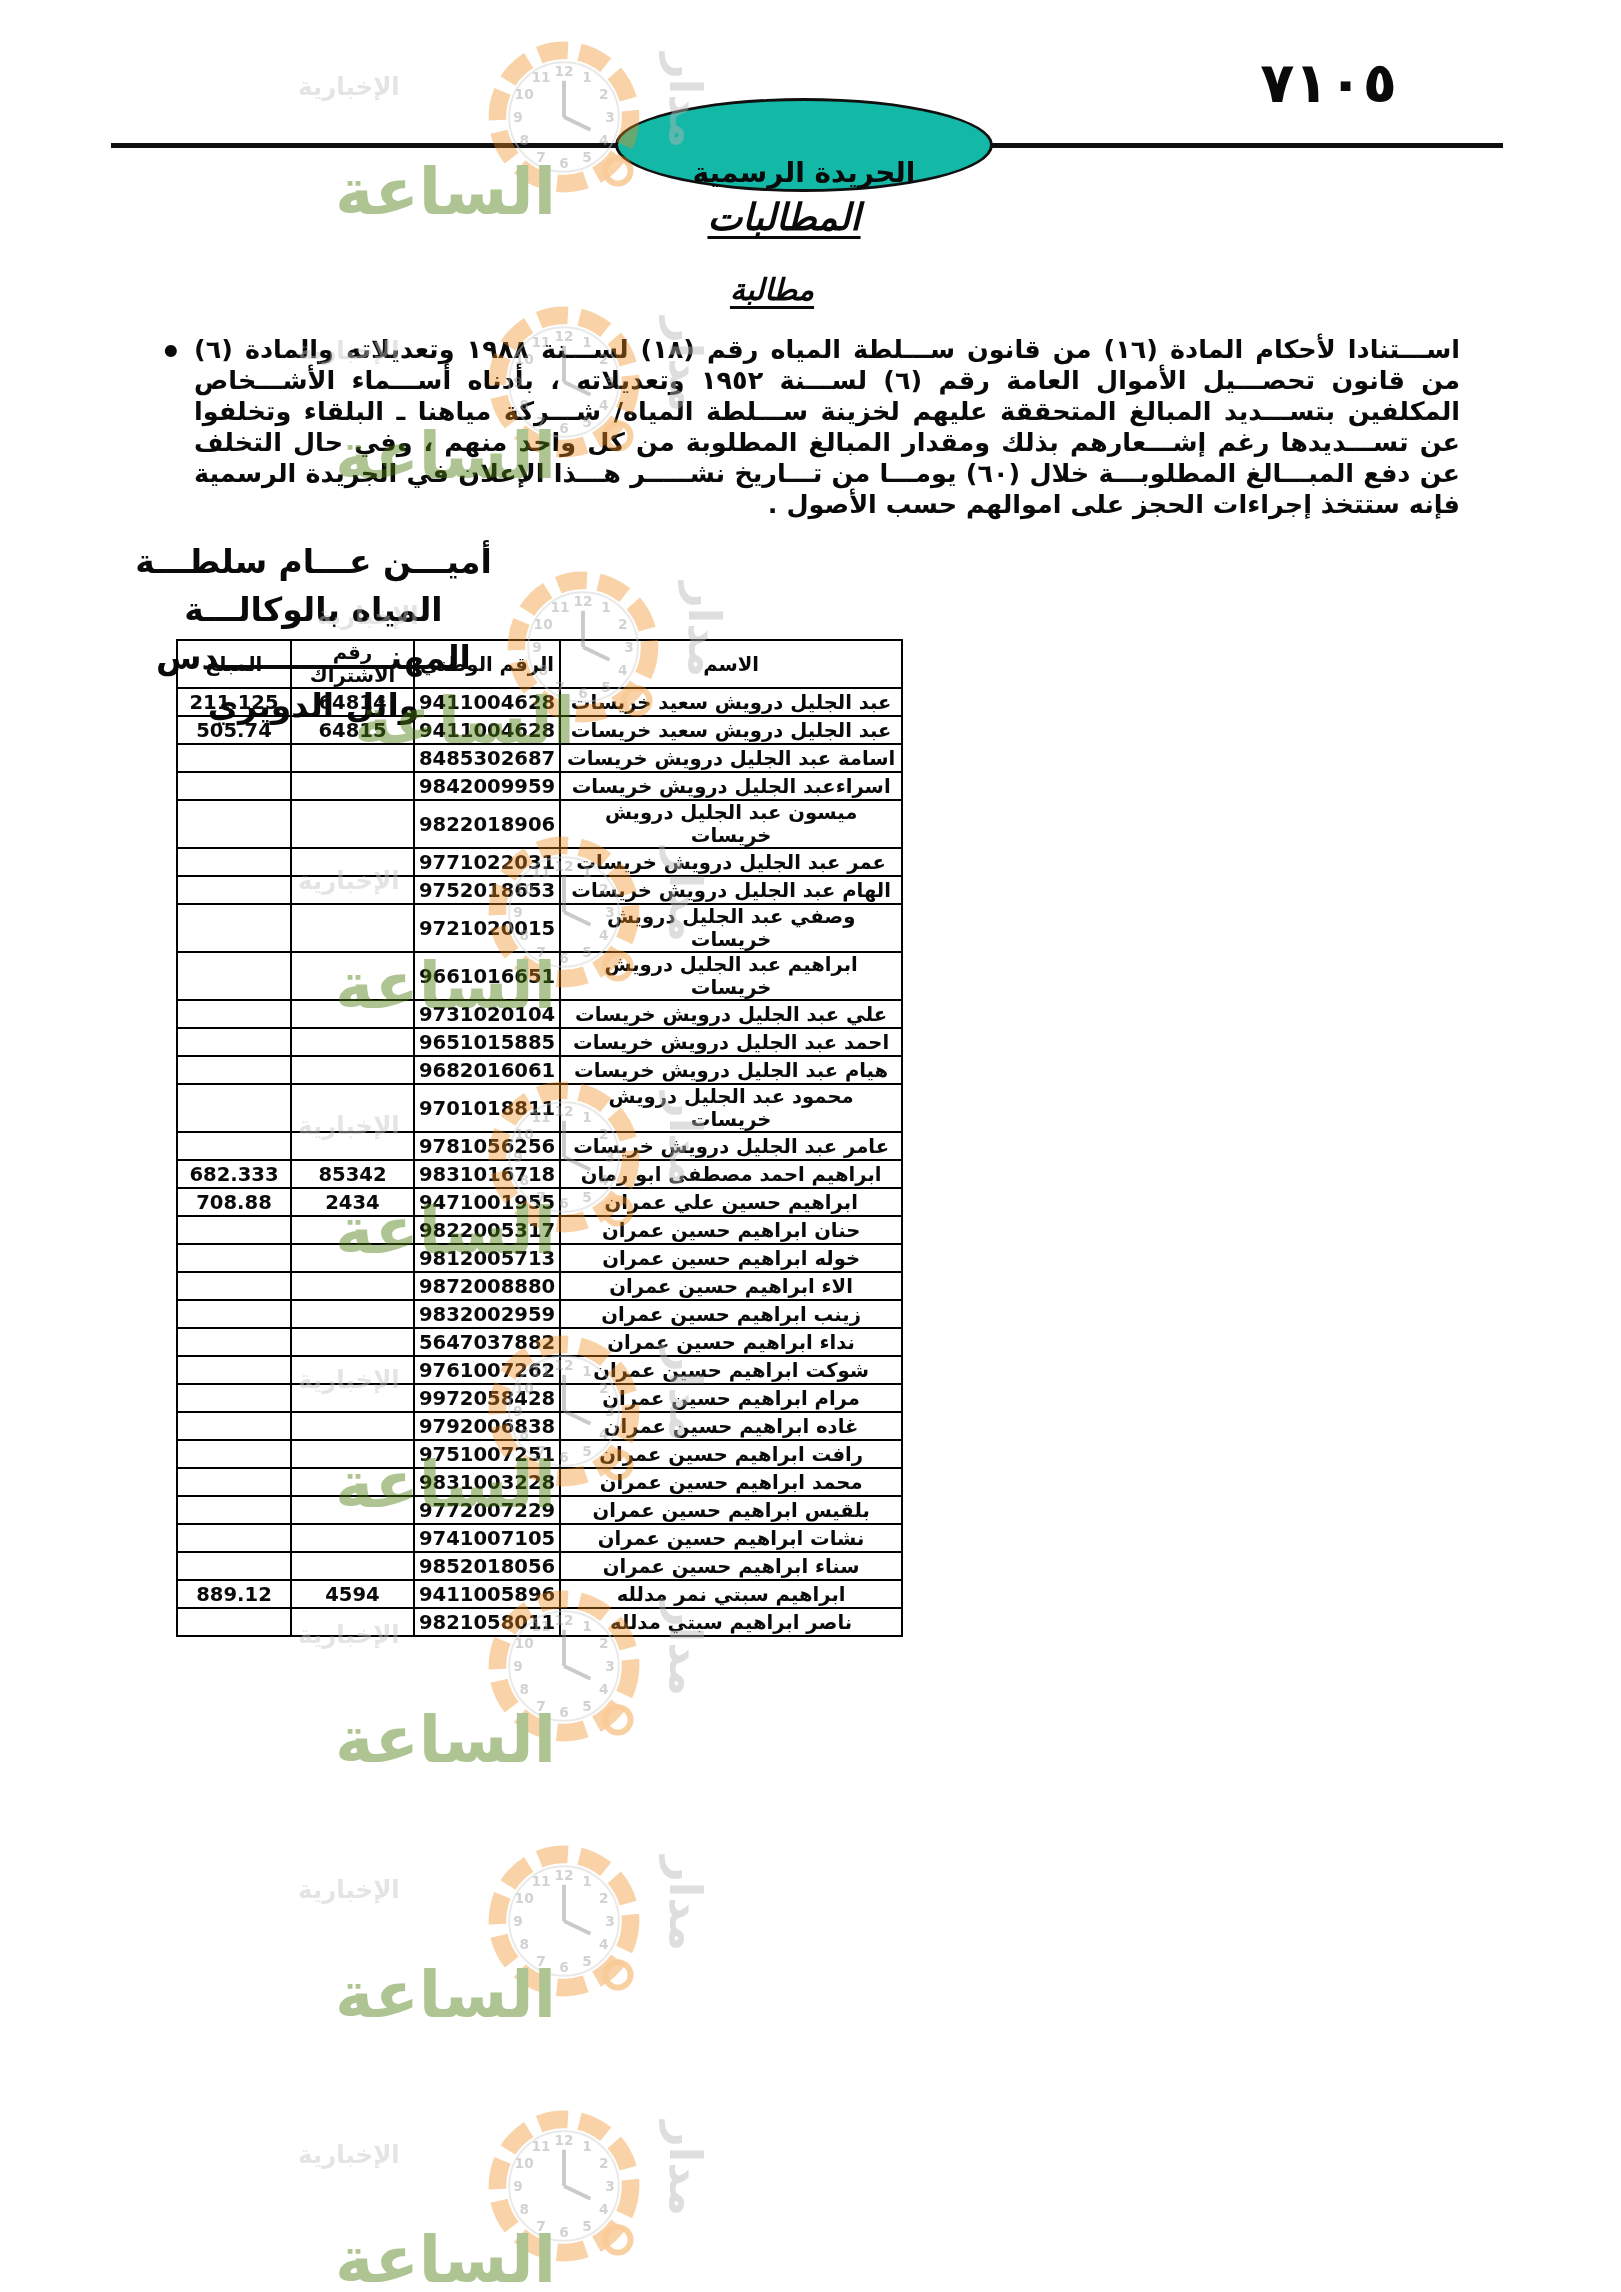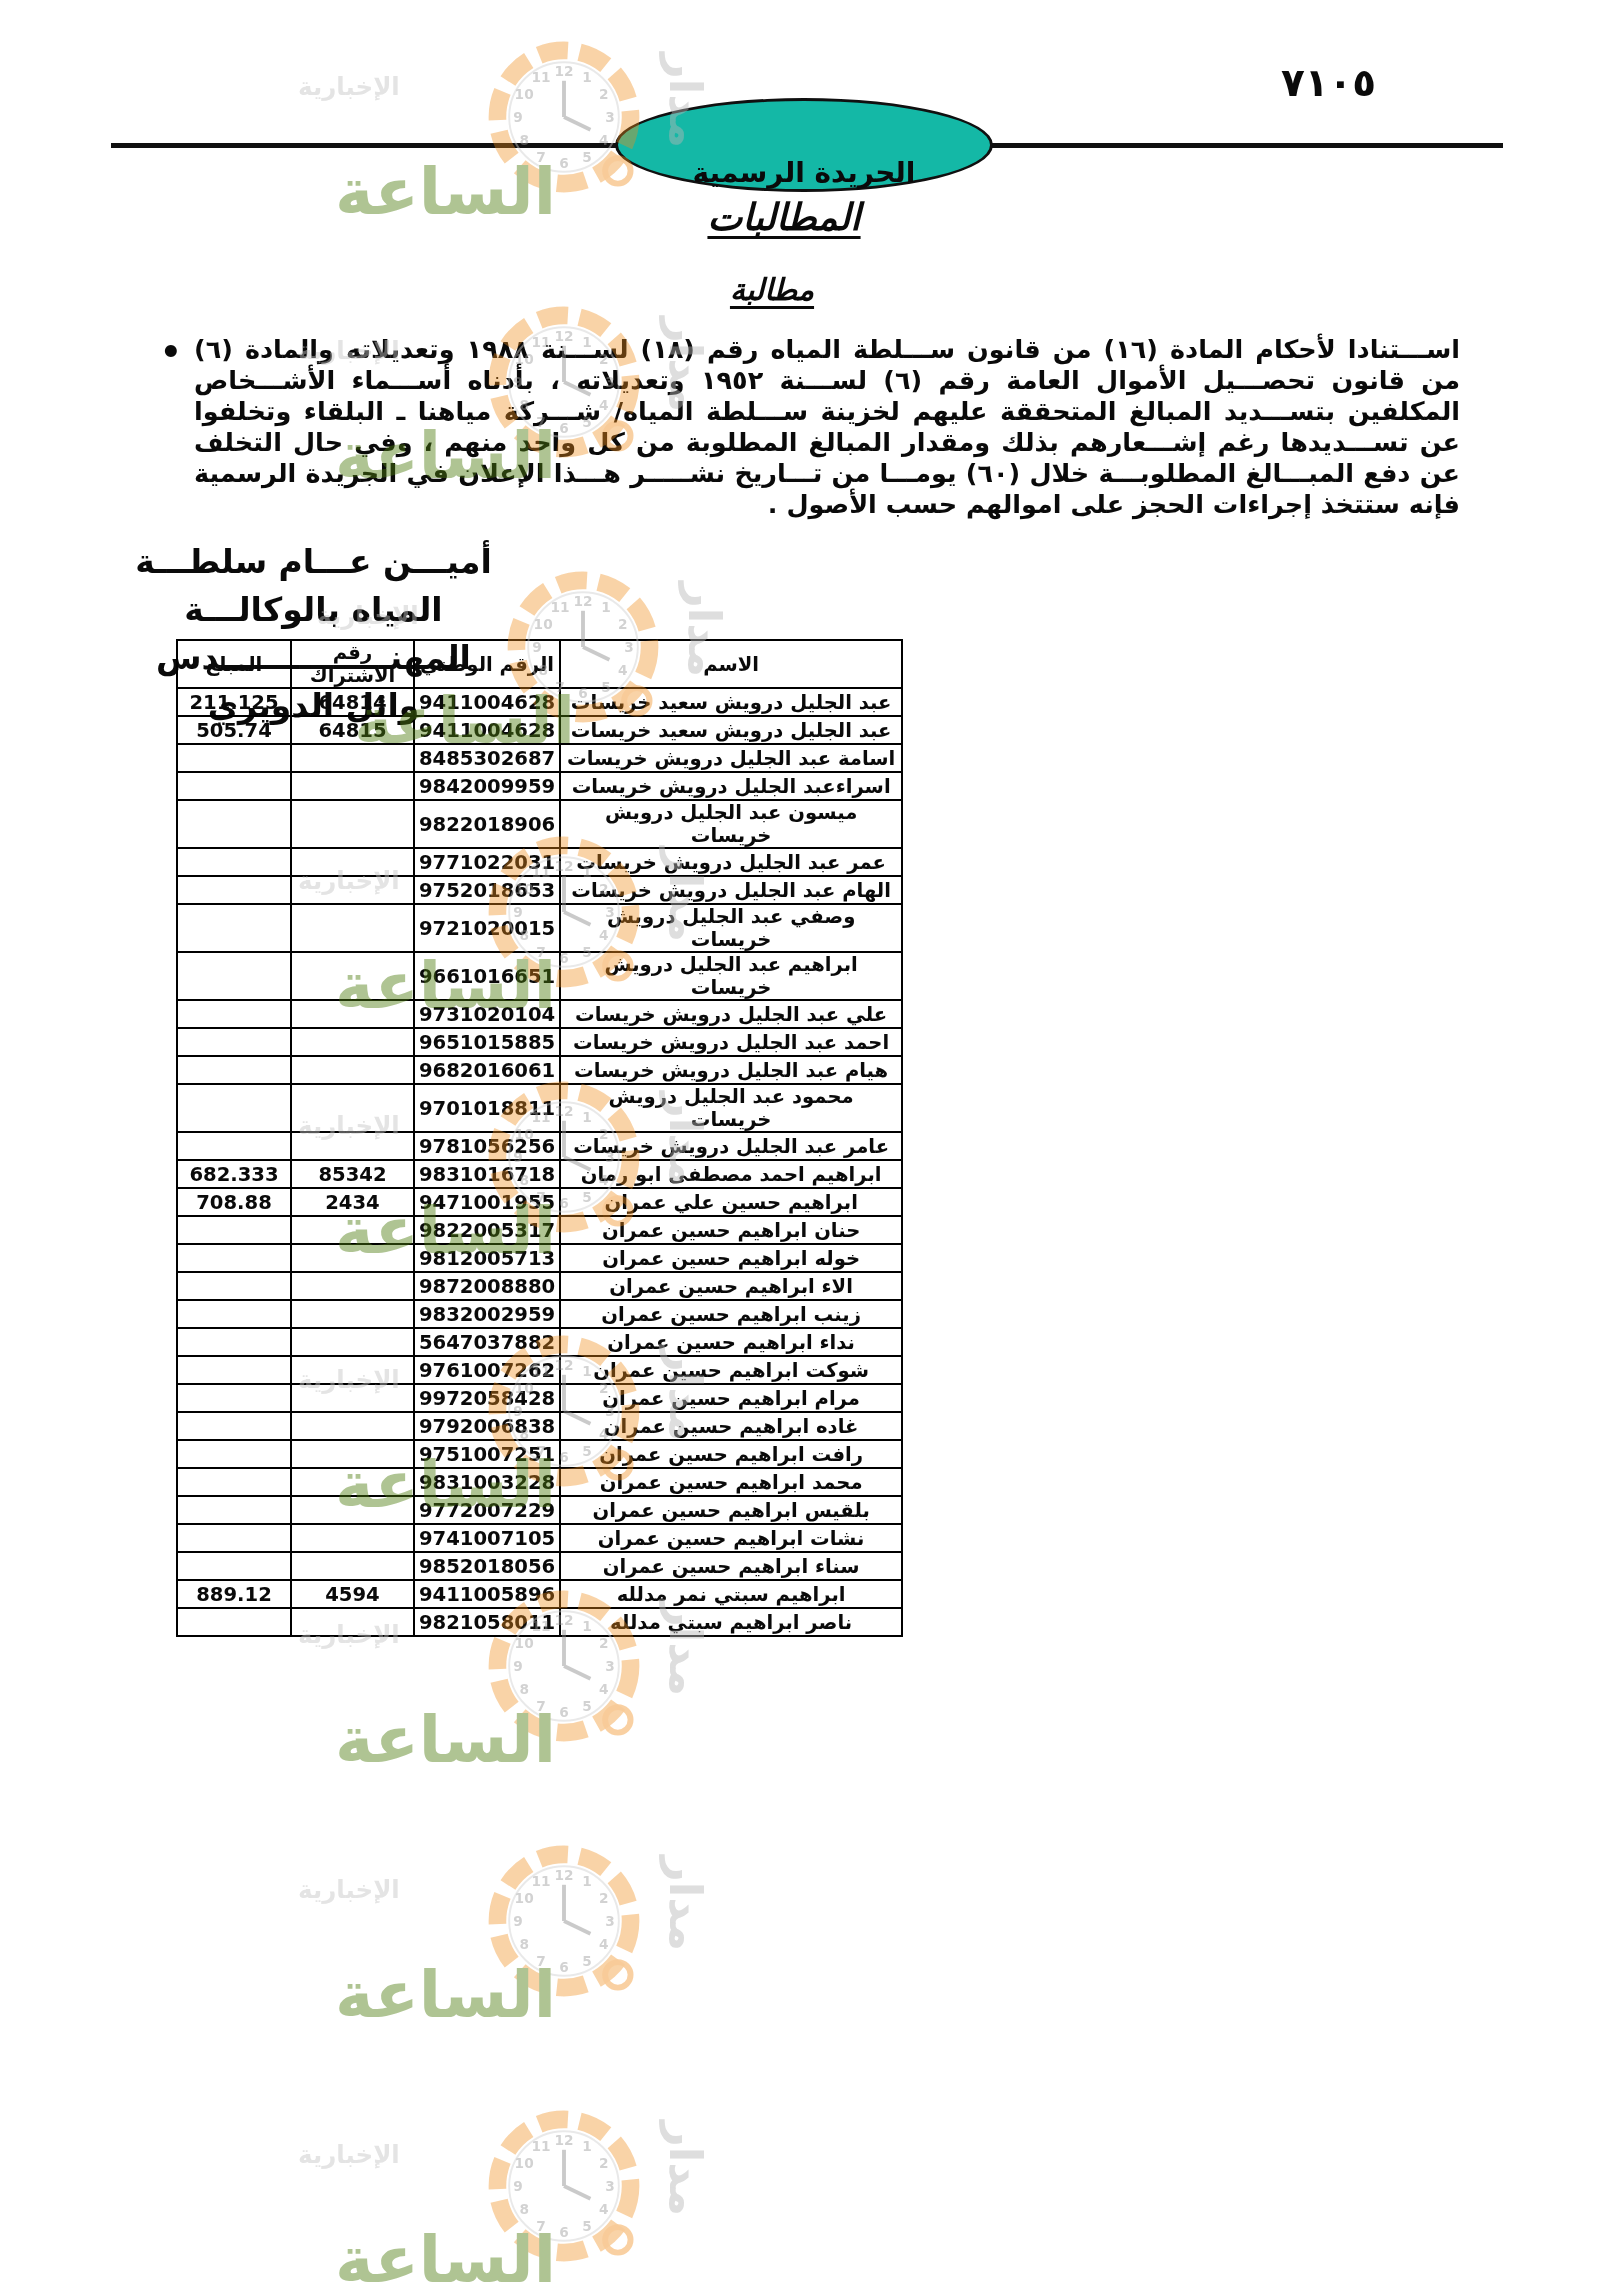--- a/index.html
+++ b/index.html
@@ -5,22 +5,22 @@
   * { margin:0; padding:0; box-sizing:border-box; }
   html,body { background:#ffffff; }
   body { font-family:"DejaVu Sans", sans-serif; }
   .page {
     position:relative; width:1621px; height:2293px;
     background:#ffffff; overflow:hidden; direction:rtl; color:#0a0a0a;
   }
   .content { position:absolute; inset:0; z-index:1; }
 
   .page-number {
-    position:absolute; top:60px; left:1233px; width:191px;
-    text-align:center; font-size:39px; font-weight:bold; letter-spacing:9.8px;
+    position:absolute; top:50px; left:1233px; width:191px;
+    text-align:center; font-size:56px; font-weight:bold; letter-spacing:9.8px;
   }
   .rule {
     position:absolute; top:143px; left:111px; width:1392px; height:4.9px; background:#101010;
   }
   .gazette-ellipse {
     position:absolute; top:98px; left:615px; width:378px; height:94px;
     background:#14b8a6; border:3.9px solid #101010; border-radius:50%;
     display:flex; align-items:flex-end; justify-content:center;
     font-size:28px; font-weight:bold;
   }

